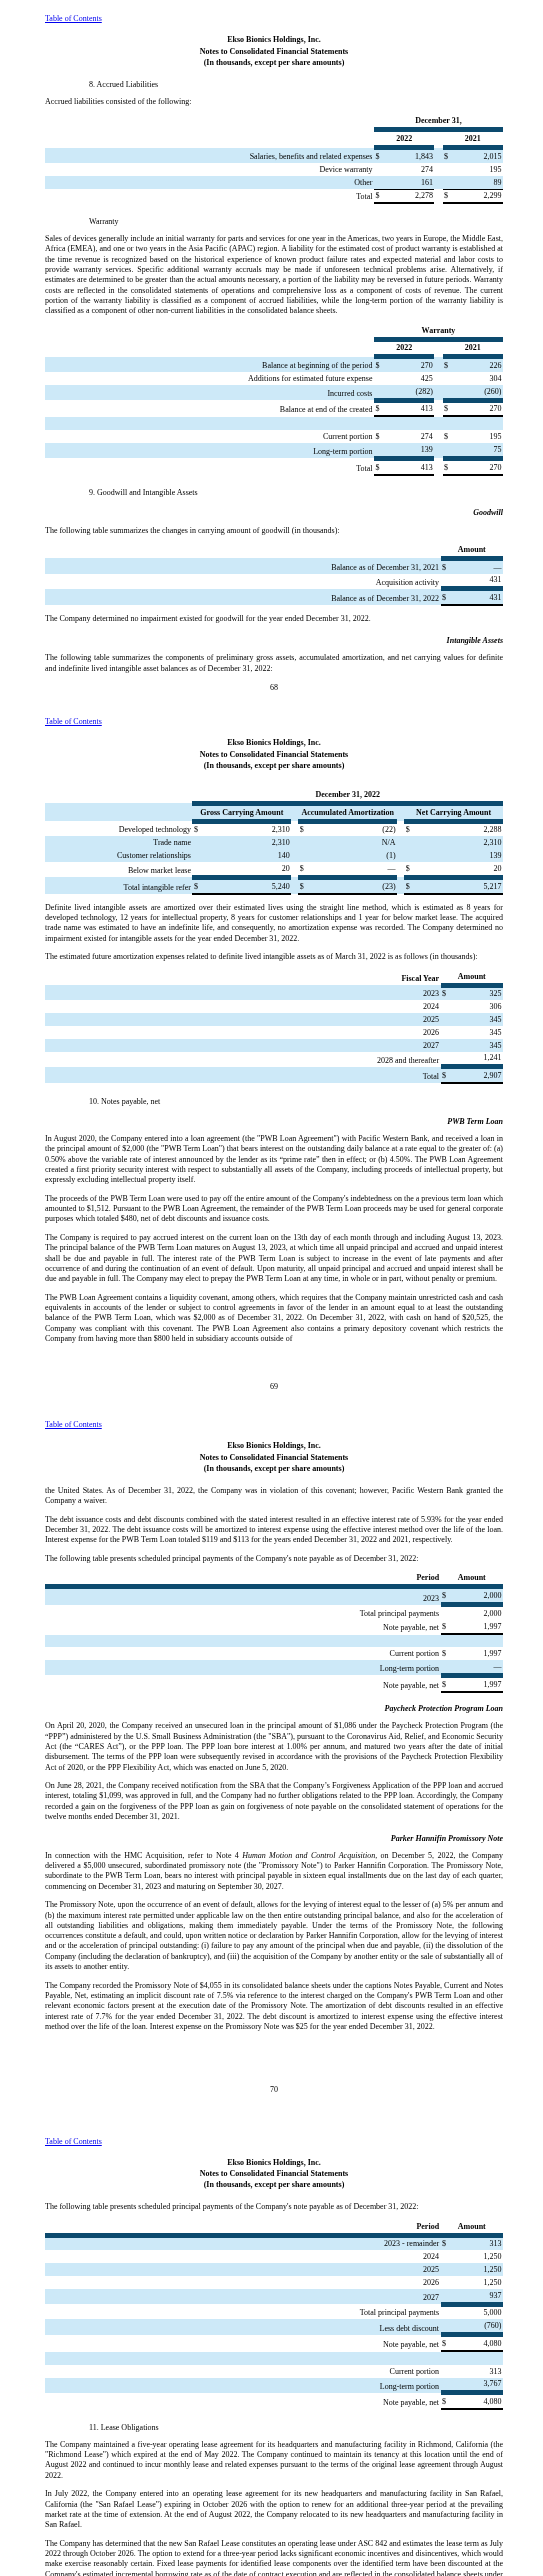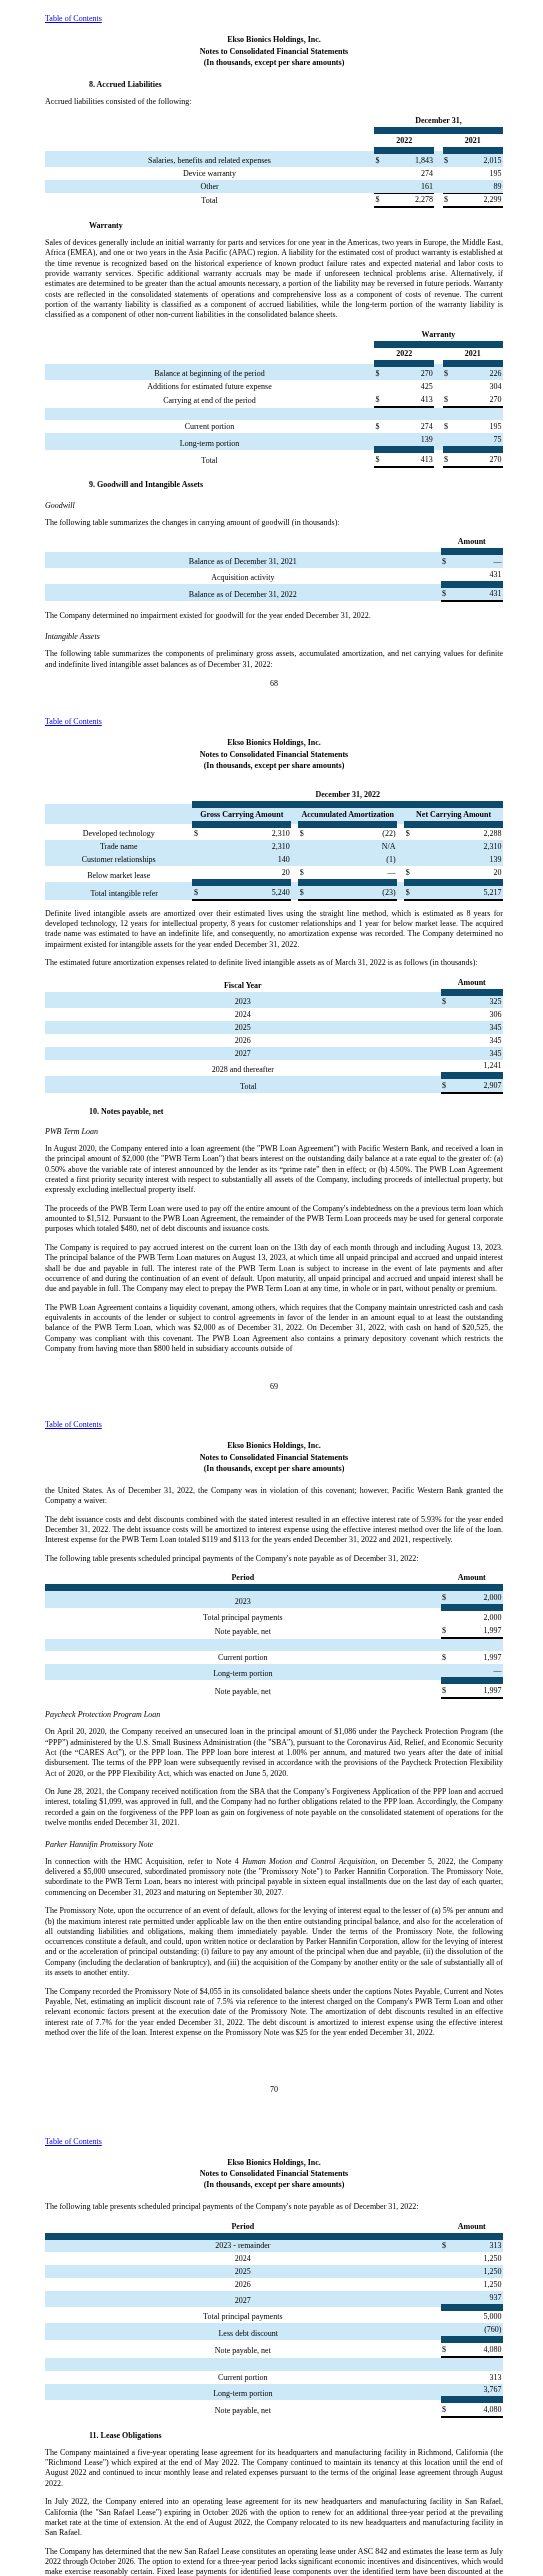--- a/index.html
+++ b/index.html
@@ -1,32 +1,32 @@
 <!DOCTYPE html>
 <html style="font-size:8.2px"><head>
 <meta charset="utf-8">
 <style>
   html,body{margin:0;padding:0;background:#fff;}
   body{width:544px;font-family:"Liberation Serif","DejaVu Serif",serif;font-size:8px;color:#000;}
   .page{height:703px;box-sizing:border-box;padding:14.4px 41px 15.5px 45px;display:flex;flex-direction:column;overflow:hidden;}
   .toc{margin:0 0 2.1px 0;}
   .toc a{color:#0000EE;text-decoration:underline;}
   .doc-header{text-align:center;font-weight:bold;line-height:1.38;margin-top:9px;}
-  .sec-title{font-weight:bold;margin:12.4px 0 0;padding-left:44px;}
-  .sub-title{font-weight:normal;font-style:italic;margin:11.3px 0 0;}
+  .sec-title{font-weight:normal;margin:12.4px 0 0;padding-left:44px;}
+  .sub-title{font-weight:bold;font-style:italic;margin:11.3px 0 0;text-align:right;}
   p.body{text-align:justify;line-height:1.29;margin:8.2px 0 0;}
   table.fin{width:100%;border-collapse:collapse;margin:7.2px 0 0;table-layout:fixed;}
   table.fin td{padding:1px 1.5px;vertical-align:bottom;height:10.8px;line-height:1.25;overflow:hidden;white-space:nowrap;}
-  .lbl{text-align:center;}
+  .lbl{text-align:right;}
   .ind{padding-left:12.4px !important;}
   .cur{text-align:left;}
   .val{text-align:right;}
   .cb{text-align:center;font-weight:bold;}
   tr.hl td{background:#cde9f8;}
-  .bb{border-bottom:7px solid #0c4a6e;}
+  .bb{border-bottom:5px solid #0c4a6e;}
   .bbd{border-bottom:2.1px double #000;}
   .bt{border-top:1px solid #000;}
   .blank td{height:11.3px;}
   .pagenum{margin-top:auto;text-align:center;padding-top:9.3px;}
   .it{font-style:italic;}
 </style>
 </head>
 <body>
 
 <div class="page">
@@ -126,22 +126,30 @@
           <td class="val">226</td>
         </tr>
     <tr>
           <td class="lbl">Additions for estimated future expense</td>
           <td class="cur"></td>
           <td class="val">425</td>
           <td></td>
           <td class="cur"></td>
           <td class="val">304</td>
         </tr>
-    <tr>
-          <td class="lbl">Carrying at end of the period</td>
+    <tr class="hl">
+          <td class="lbl">Incurred costs</td>
+          <td class="cur bb"></td>
+          <td class="val bb">(282)</td>
+          <td></td>
+          <td class="cur bb"></td>
+          <td class="val bb">(260)</td>
+        </tr>
+    <tr>
+          <td class="lbl">Balance at end of the created</td>
           <td class="cur bbd">$</td>
           <td class="val bbd">413</td>
           <td></td>
           <td class="cur bbd">$</td>
           <td class="val bbd">270</td>
         </tr>
     <tr class="hl blank">
           <td colspan="6">&nbsp;</td>
         </tr>
     <tr>

